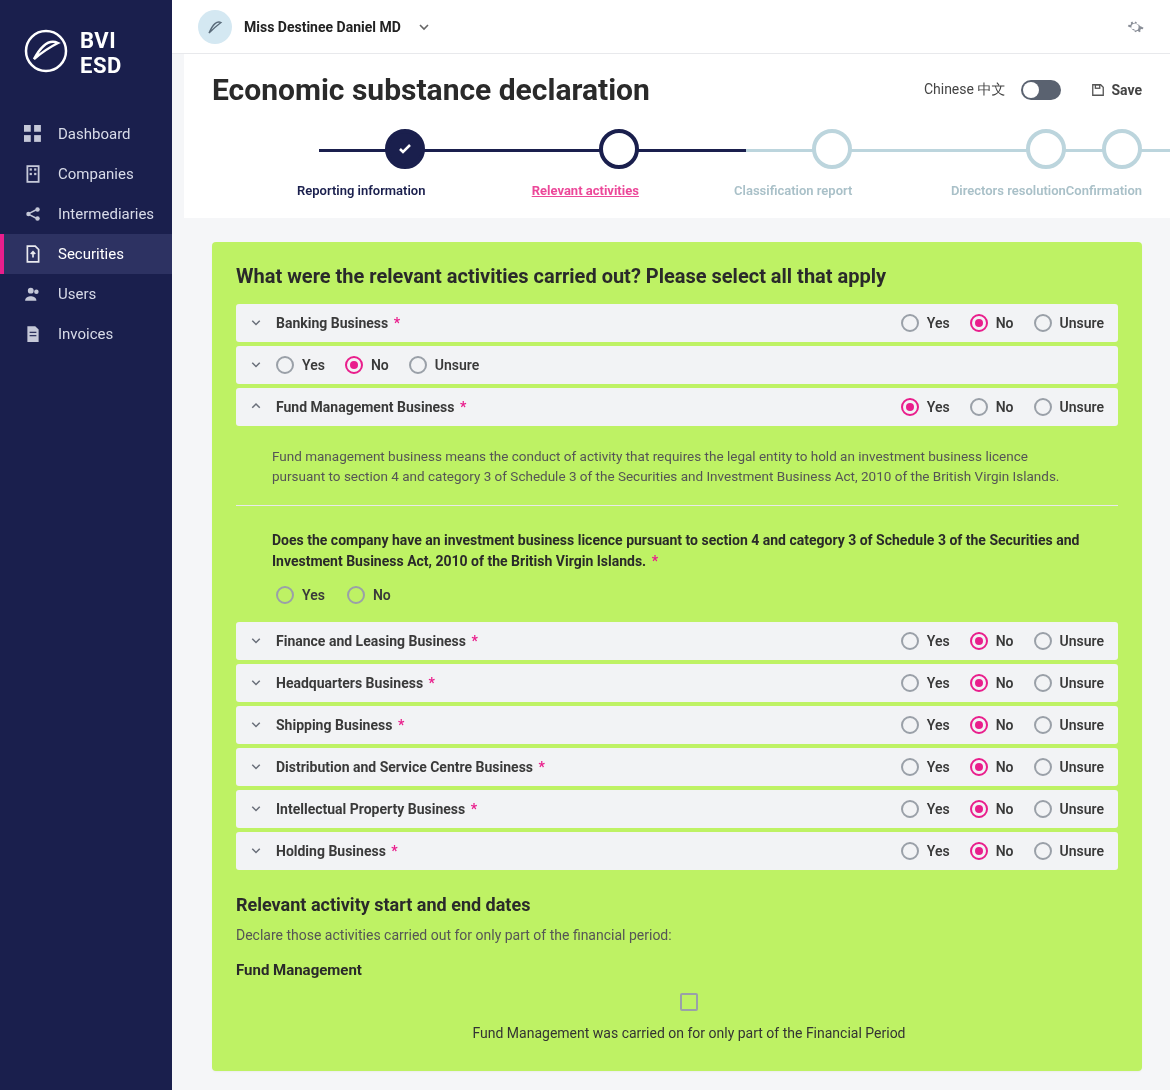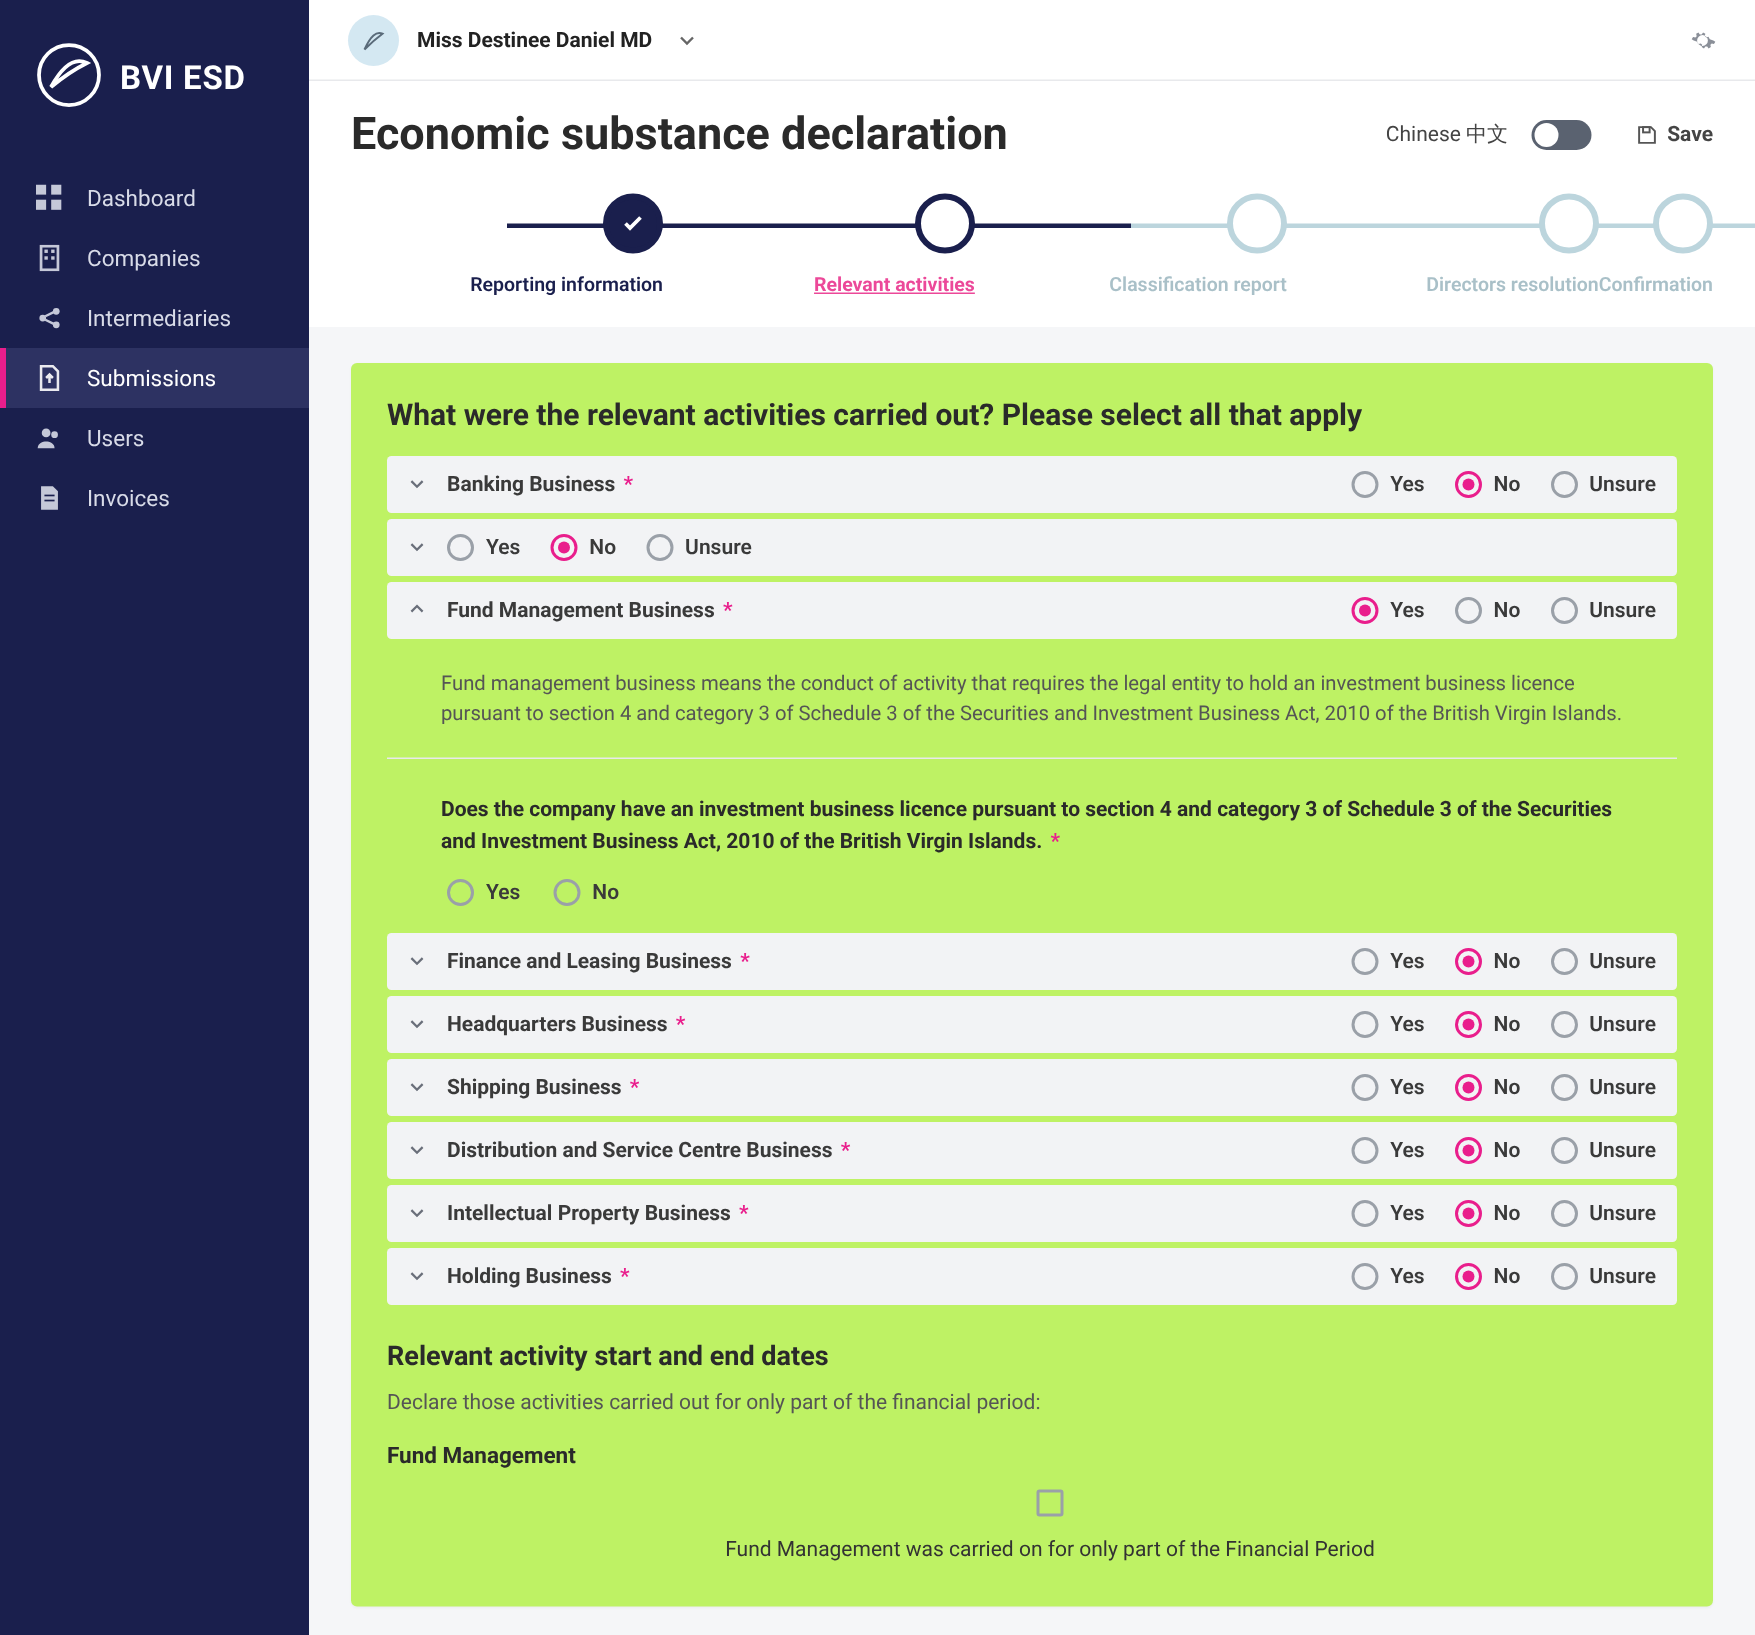--- a/index.html
+++ b/index.html
@@ -1,39 +1,39 @@
 <!DOCTYPE html>
 <html><head>
 <meta charset="utf-8">
 <style>
   * { margin:0; padding:0; box-sizing:border-box; font-family: -apple-system, BlinkMacSystemFont, "Segoe UI", Roboto, sans-serif; }
   body { background:#f5f6f8; color:#1a1a1a; width:1170px; height:1090px; overflow:hidden; }
   .layout { display:flex; width:100%; height:100%; }
 
   
-  .sidebar { width:206px; background:#1a1f4d; color:#fff; flex-shrink:0; }
+  .sidebar { width:172px; background:#1a1f4d; color:#fff; flex-shrink:0; }
   .logo-row { display:flex; align-items:center; gap:12px; padding:28px 20px 36px 24px; }
   .logo-mark svg { width:44px; height:44px; }
   .logo-text { font-weight:700; font-size:22px; letter-spacing:0.5px; }
   .nav { display:flex; flex-direction:column; }
   .nav-item { display:flex; align-items:center; gap:16px; padding:11px 20px 11px 24px; font-size:15px; color:#d8dbe8; cursor:pointer; }
   .nav-item.active { background:#2d3262; border-left:4px solid #e91e8c; padding-left:20px; color:#fff; }
   .nav-icon { width:18px; height:18px; fill:currentColor; flex-shrink:0; opacity:0.9; }
 
   
   .main { flex:1; display:flex; flex-direction:column; background:#fff; }
   .topbar { height:54px; border-bottom:1px solid #e8e9ec; display:flex; align-items:center; padding:0 26px; gap:12px; }
   .avatar { width:34px; height:34px; border-radius:50%; background:#d4e8f2; display:flex; align-items:center; justify-content:center; }
   .avatar svg { width:18px; height:18px; fill:#5a6b7a; }
   .user-name { font-weight:700; font-size:14px; color:#222; }
   .chev { margin-left:6px; width:10px; height:10px; fill:#666; }
   .spacer { flex:1; }
   .gear { width:18px; height:18px; fill:#8a8f98; cursor:pointer; }
 
-  .page { padding:24px 28px 0 28px; background:#f5f6f8; flex:1; overflow:auto; }
+  .page { padding:24px 28px 0 40px; background:#f5f6f8; flex:1; overflow:auto; }
   .page-inner-top { background:#fff; margin:-24px -28px 24px -28px; padding:18px 28px 20px 28px; }
   .title-row { display:flex; align-items:center; gap:16px; }
   .page-title { font-size:30px; font-weight:700; color:#2a2a2a; flex:1; }
   .lang-label { font-size:14px; color:#444; }
   .toggle { width:40px; height:20px; background:#5a6270; border-radius:10px; position:relative; }
   .toggle::after { content:""; position:absolute; width:16px; height:16px; background:#fff; border-radius:50%; top:2px; left:2px; }
   .save-btn { display:flex; align-items:center; gap:6px; font-weight:700; font-size:14px; color:#444; margin-left:14px; cursor:pointer; }
   .save-btn svg { width:14px; height:14px; fill:#555; }
 
   
@@ -122,21 +122,21 @@
             <circle cx="12" cy="12" r="2"></circle>
             <path d="M5.5 7 L10.5 4.5 M5.5 9 L10.5 11.5" stroke="currentColor" stroke-width="1.4"></path>
           </svg>
         <span>Intermediaries</span>
       </div>
       <div class="nav-item active">
         <svg class="nav-icon" viewBox="0 0 16 16">
             <path d="M3 1h7l3 3v11H3z" fill="none" stroke="currentColor" stroke-width="1.5"></path>
             <path d="M8 11V6M6 8l2-2 2 2" fill="none" stroke="currentColor" stroke-width="1.5"></path>
           </svg>
-        <span>Submissions</span>
+        <span>Securities</span>
       </div>
       <div class="nav-item">
         <svg class="nav-icon" viewBox="0 0 16 16">
             <circle cx="6" cy="5" r="2.6"></circle>
             <circle cx="11" cy="6" r="2"></circle>
             <path d="M1 14c0-3 3-4 5-4s5 1 5 4" fill="currentColor"></path>
           </svg>
         <span>Users</span>
       </div>
       <div class="nav-item">

